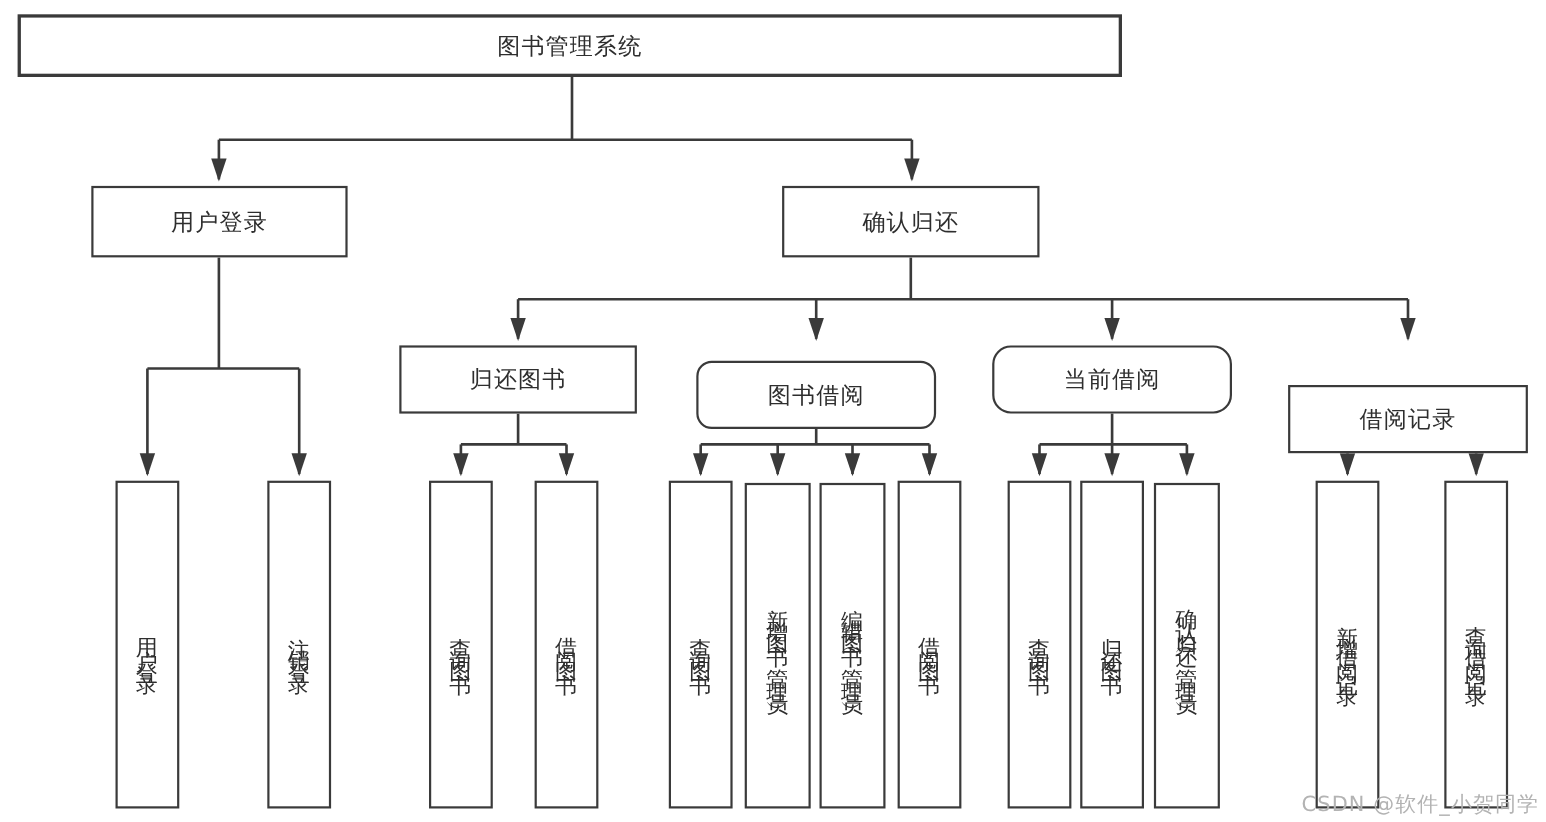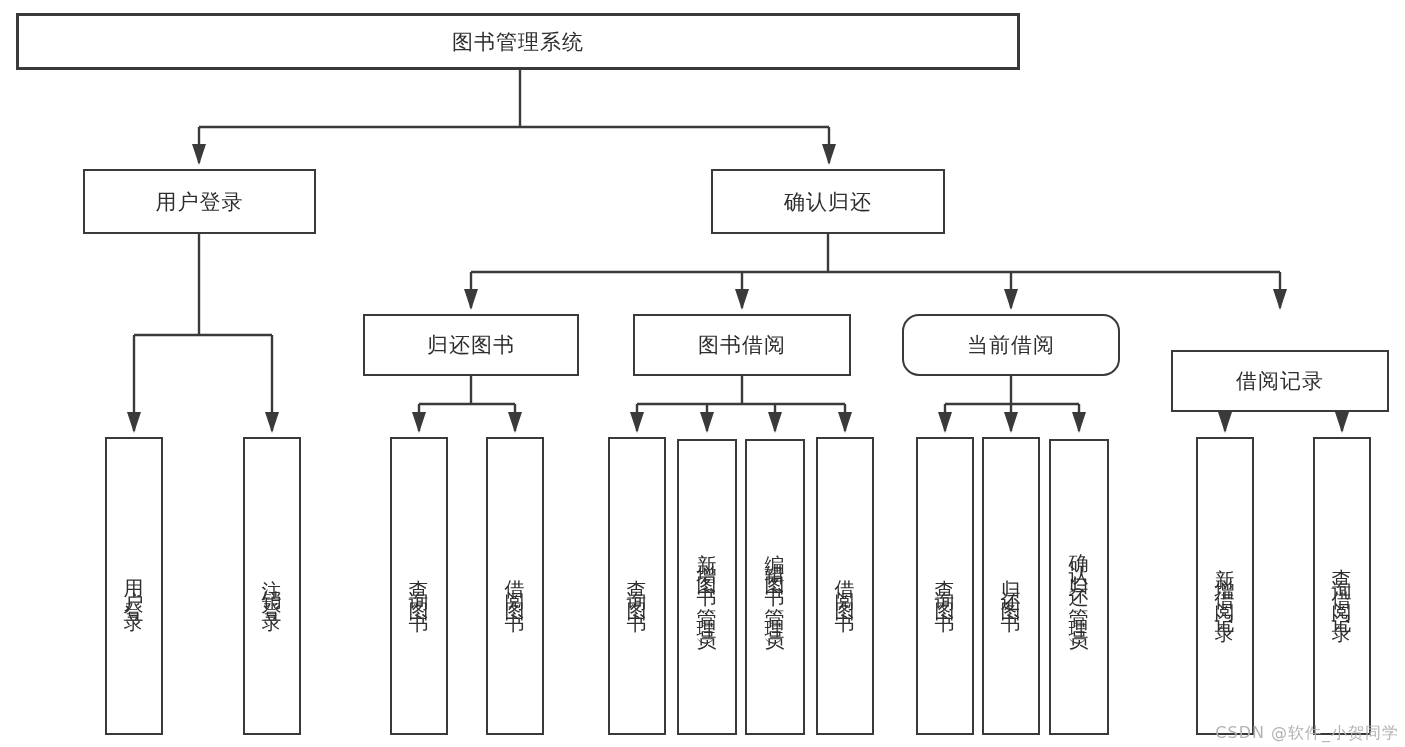--- a/index.html
+++ b/index.html
@@ -35,21 +35,21 @@
   .box.leaf .lbl{
     writing-mode:vertical-rl;
     font-size:20px;
     letter-spacing:11px;
     line-height:1;
   }
   .watermark{
     position:absolute;
     right:6px;
     bottom:3px;
-    font-size:16px;
+    font-size:19px;
     color:var(--watermark_color);
     letter-spacing:1px;
     white-space:nowrap;
   }
 </style>
 </head>
 <body>
 
 <svg class="edges" viewBox="0 0 1405 747">
   <defs>
@@ -113,21 +113,21 @@
 <div class="box" style="left:83px;top:169px;width:233px;height:65px;">
   <span class="lbl">用户登录</span>
 </div>
 <div class="box" style="left:711px;top:169px;width:234px;height:65px;">
   <span class="lbl">确认归还</span>
 </div>
 
 <div class="box" style="left:363px;top:314px;width:216px;height:62px;">
   <span class="lbl">归还图书</span>
 </div>
-<div class="box" style="left:633px;top:314px;width:218px;height:62px;">
+<div class="box" style="left:633px;top:328px;width:218px;height:62px;border-radius:14px;">
   <span class="lbl">图书借阅</span>
 </div>
 <div class="box" style="left:902px;top:314px;width:218px;height:62px;border-radius:17px;">
   <span class="lbl">当前借阅</span>
 </div>
 <div class="box" style="left:1171px;top:314px;width:218px;height:62px;margin-top:36px;">
   <span class="lbl">借阅记录</span>
 </div>
 
 <div class="box leaf" style="left:105px;top:437px;width:58px;height:298px;">

